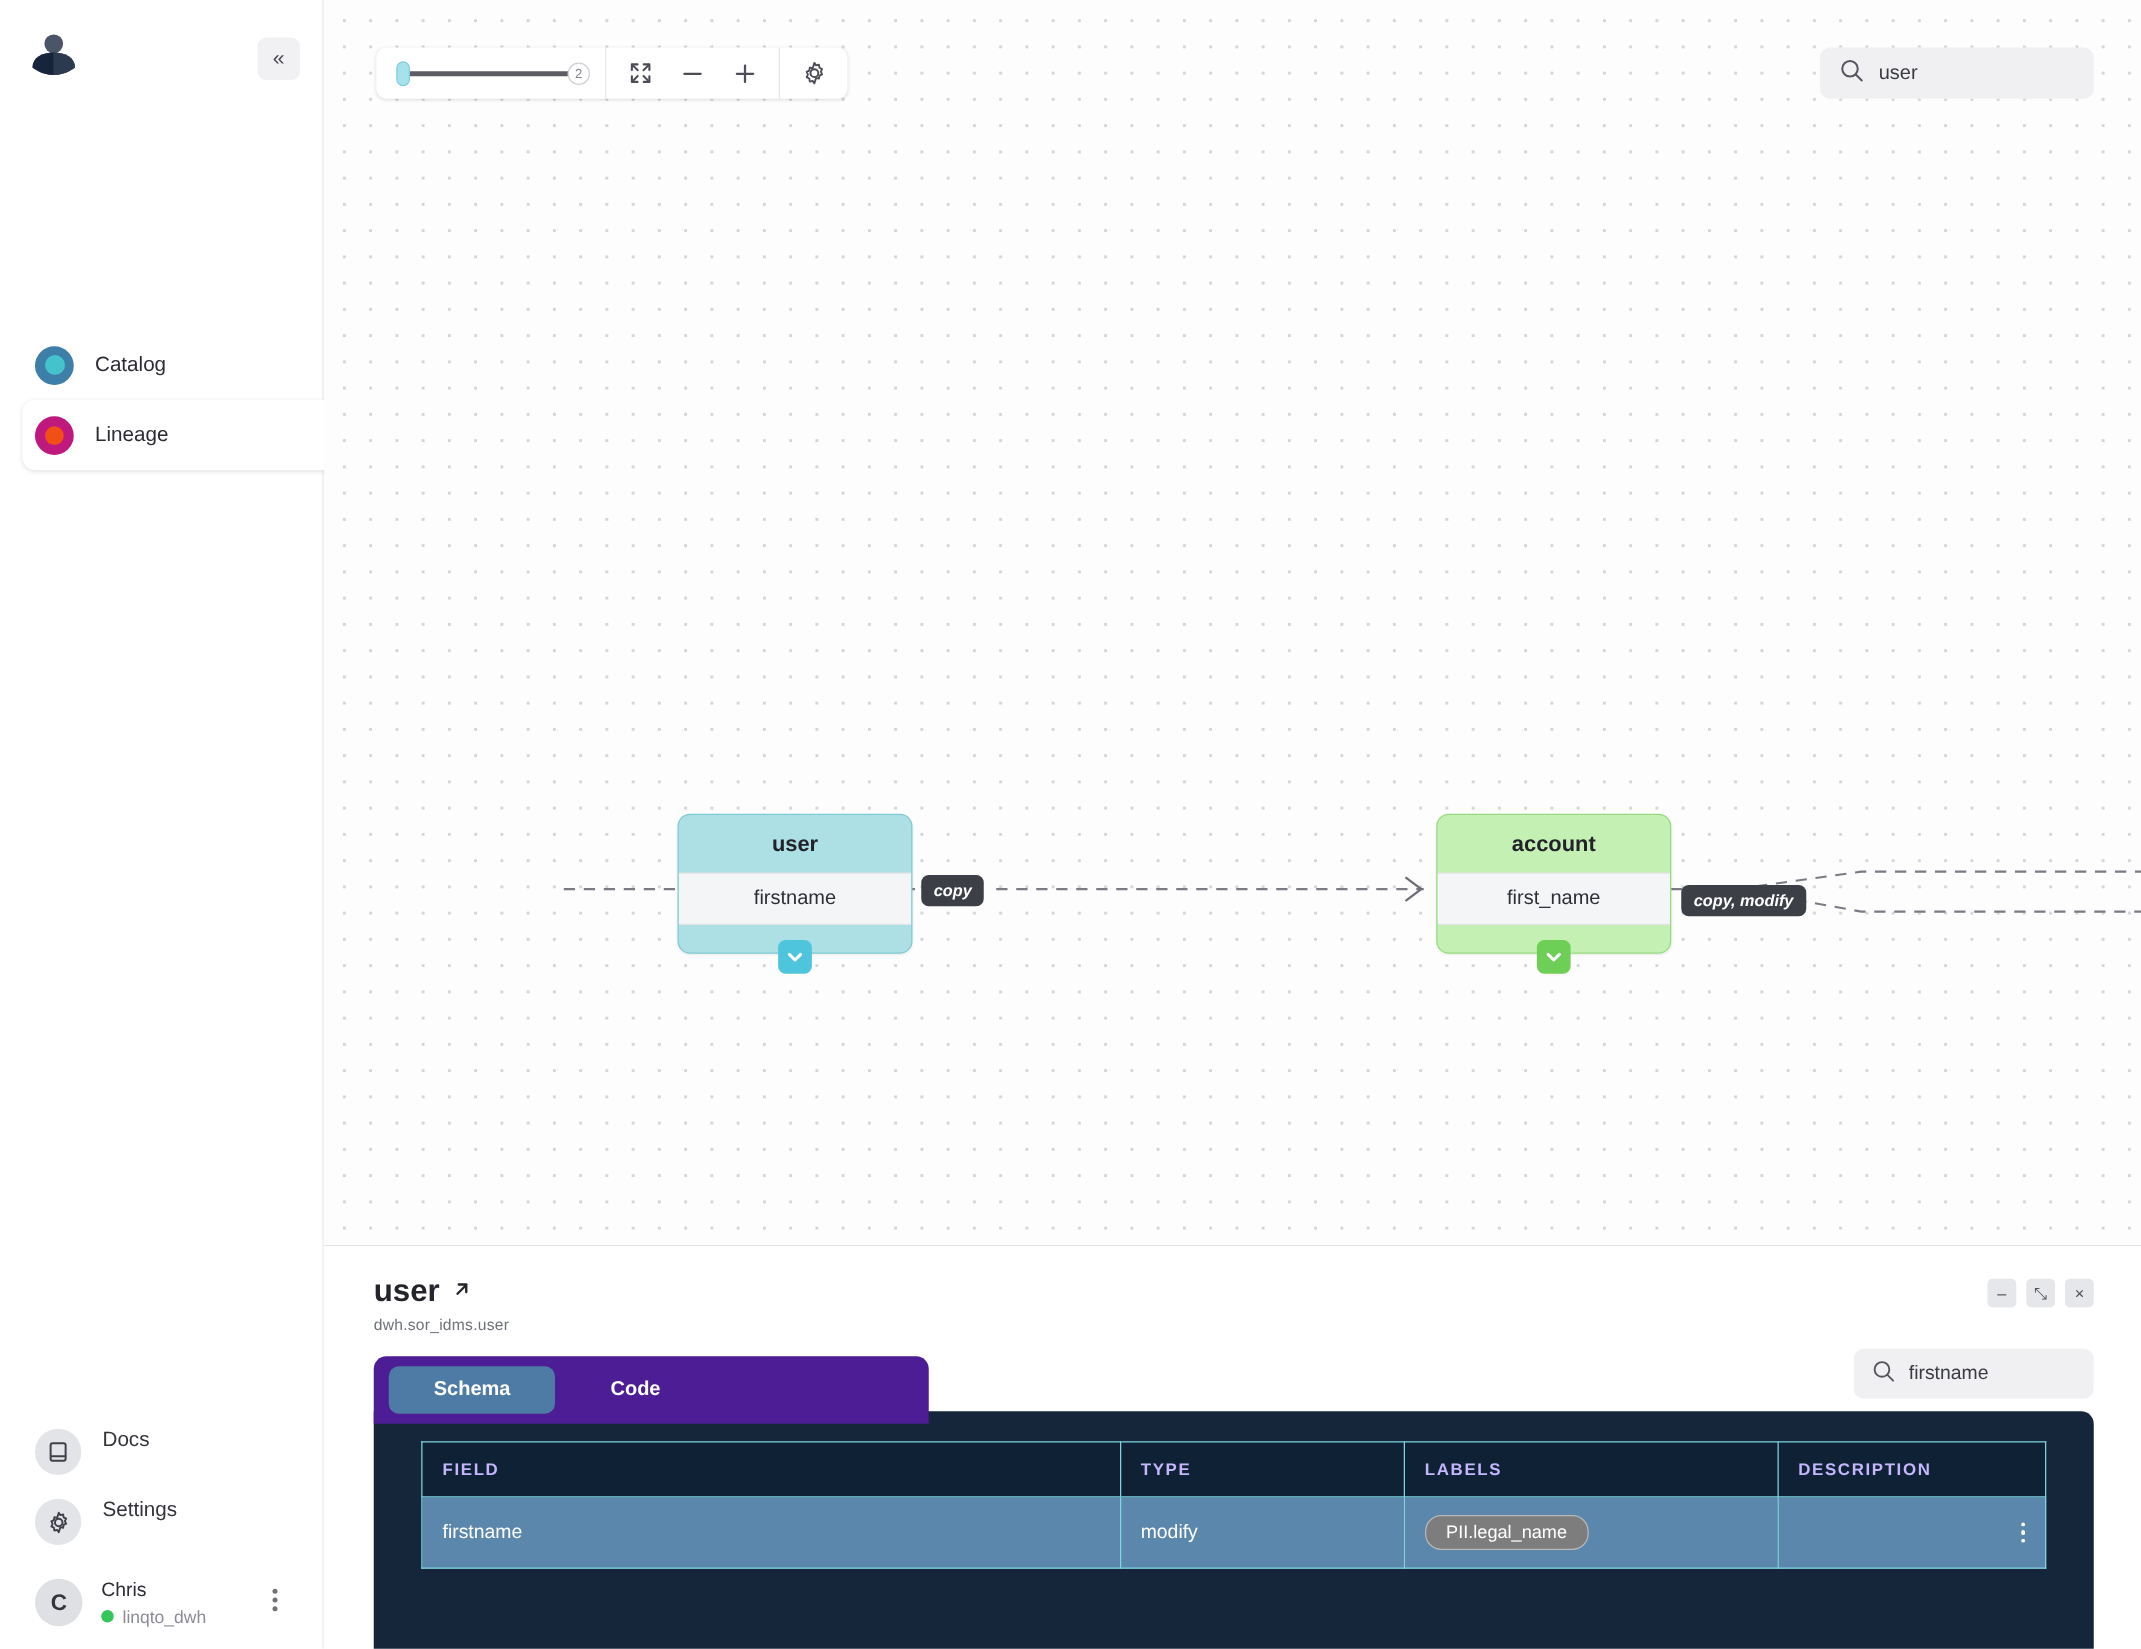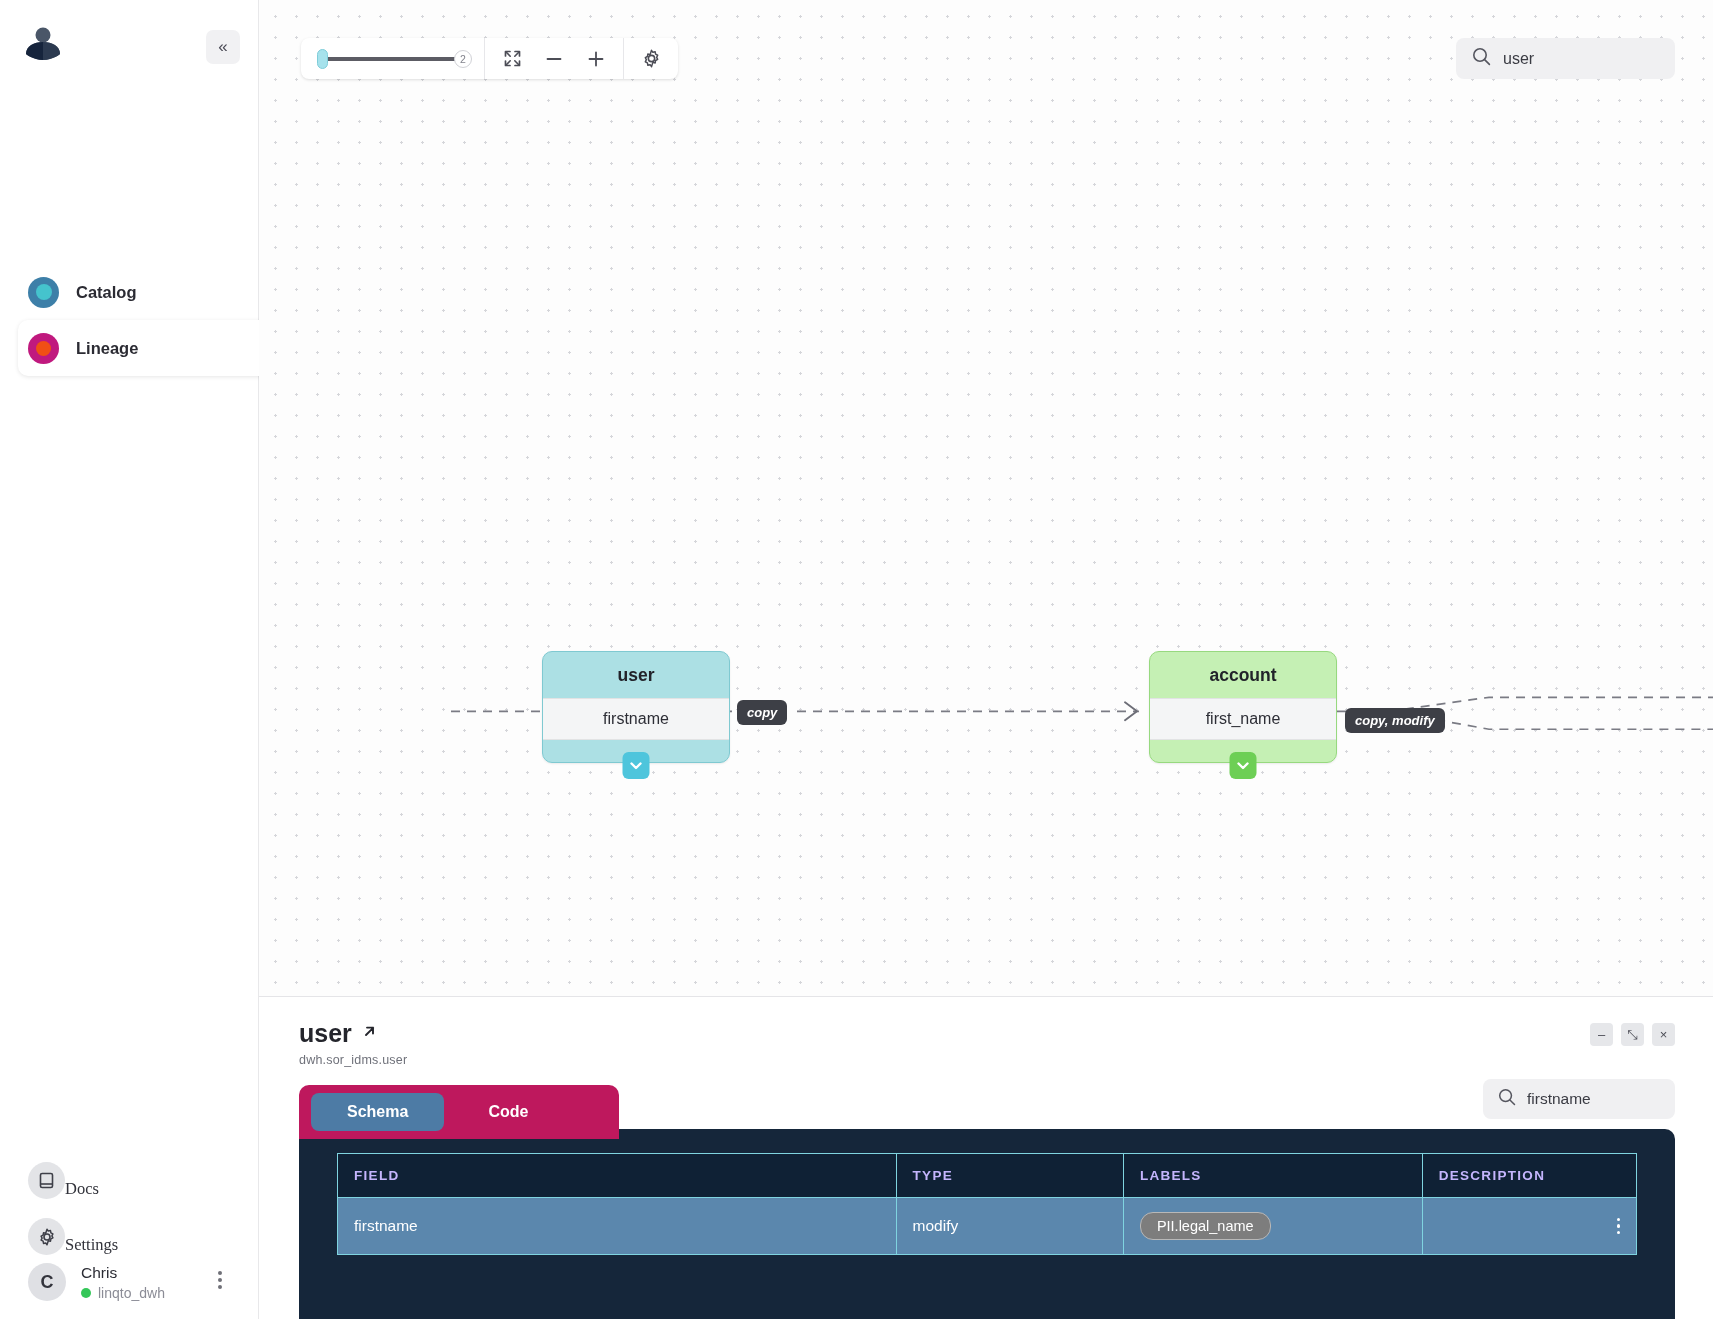--- a/index.html
+++ b/index.html
@@ -48,31 +48,31 @@
     border-radius: 0 10px 10px 0;
   }
   .nav-item.active {
     background: #ffffff;
     box-shadow: 0 1px 4px rgba(0,0,0,.10);
     border-radius: 10px;
     margin: 0 0 0 18px;
     padding-left: 10px;
     width: 252px;
   }
-  .nav-label { font-size: 16.5px; font-weight: 700; color: #2b2b33; }
+  .nav-label { font-size: 16.5px; font-weight: 400; color: #2b2b33; }
   .ring { width: 31px; height: 31px; border-radius: 50%; flex: 0 0 31px; }
   .ring.catalog { background: #3d7fa8; display:flex; align-items:center; justify-content:center; }
   .ring.catalog::after { content:""; width:16px;height:16px;border-radius:50%;background:#45c3cd; }
   .ring.lineage { background: #c0197e; display:flex; align-items:center; justify-content:center; }
   .ring.lineage::after { content:""; width:15px;height:15px;border-radius:50%;background:#f04f15; }
 
   .sb-bottom { position: absolute; bottom: 0; left: 0; right: 0; padding-bottom: 14px; }
   .sb-link {
-    display: flex; align-items: flex-end; 
-    height: 56px; padding-left: 28px; cursor: pointer; font-family: Liberation Serif, serif;
+    display: flex; align-items: flex-start; gap: 17px;
+    height: 56px; padding-left: 28px; cursor: pointer;
   }
   .circ-icon {
     width: 37px; height: 37px; border-radius: 50%;
     background: #e3e4e7; display: flex; align-items: center; justify-content: center;
     flex: 0 0 37px; color: #3f4049;
   }
   .sb-link-label { font-size: 16.5px; color: #32333b; }
   .user-row {
     display: flex; align-items: center; gap: 15px;
     padding: 8px 18px 4px 28px; cursor: pointer; position: relative;
@@ -170,22 +170,22 @@
   .panel-sub { font-size: 12.5px; color: #6f717a; margin-top: 5px; letter-spacing: .2px; }
   .panel-win { position: absolute; right: 38px; top: 26px; display: flex; gap: 8px; }
   .win-btn {
     width: 23px; height: 23px; border-radius: 4px; background: #e6e7ea;
     display:flex;align-items:center;justify-content:center;color:#4b4c55;font-size:13px;cursor:pointer;border:none;
   }
 
   .panel-body { position: relative; margin-top: 18px; }
   .tabs {
     position: absolute; left: 40px; top: 0; z-index: 3;
-    background: #be185d; border-radius: 10px 10px 0 0;
-    padding: 8px 12px; display: flex; gap: 8px; width: 320px;
+    background: #4c1d95; border-radius: 10px 10px 0 0;
+    padding: 8px 12px; display: flex; gap: 8px; width: 444px;
   }
   .tab {
     padding: 10px 36px; border-radius: 8px; font-size: 16px; font-weight: 700;
     color: #ffffff; cursor: pointer;
   }
   .tab.active { background: #4d7ba5; }
 
   .table-card {
     position: absolute; left: 40px; right: 38px; top: 44px;
     background: #15263a; border-radius: 0 10px 10px 10px;

